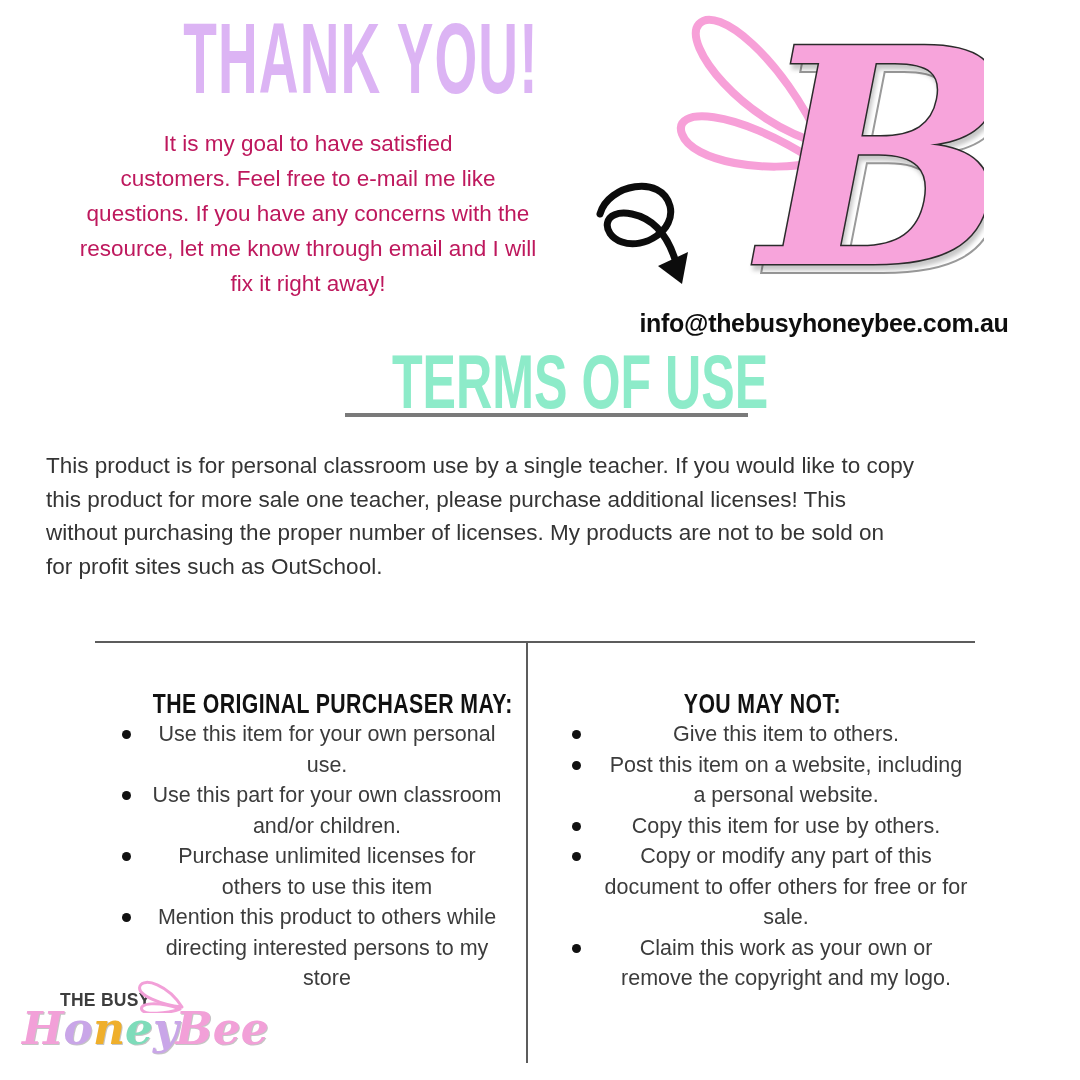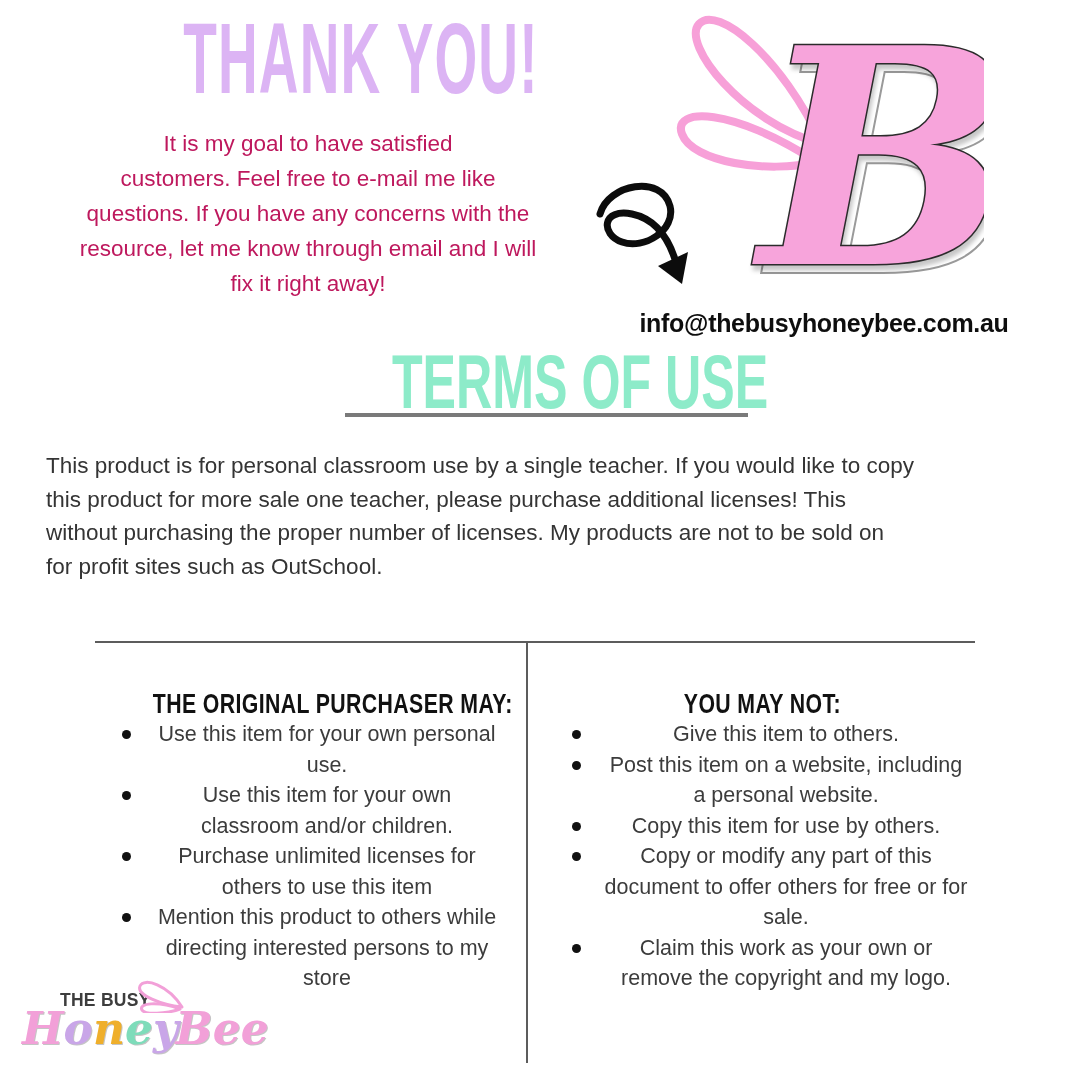--- a/index.html
+++ b/index.html
@@ -106,21 +106,21 @@
   </div>
 
   <div class="hr"></div>
   <div class="vr"></div>
 
   <div class="col-title left">
     <span class="cond">THE ORIGINAL PURCHASER MAY:</span>
   </div>
   <ul class="blist left">
     <li>Use this item for your own personal use.</li>
-    <li>Use this item for your own classroom and/or children.</li>
+    <li>Use this part for your own classroom and/or children.</li>
     <li>Purchase unlimited licenses for others to use this item</li>
     <li>Mention this product to others while directing interested persons to my store</li>
   </ul>
 
   <div class="col-title right">
     <span class="cond">YOU MAY NOT:</span>
   </div>
   <ul class="blist right">
     <li>Give this item to others.</li>
     <li>Post this item on a website, including a personal website.</li>

